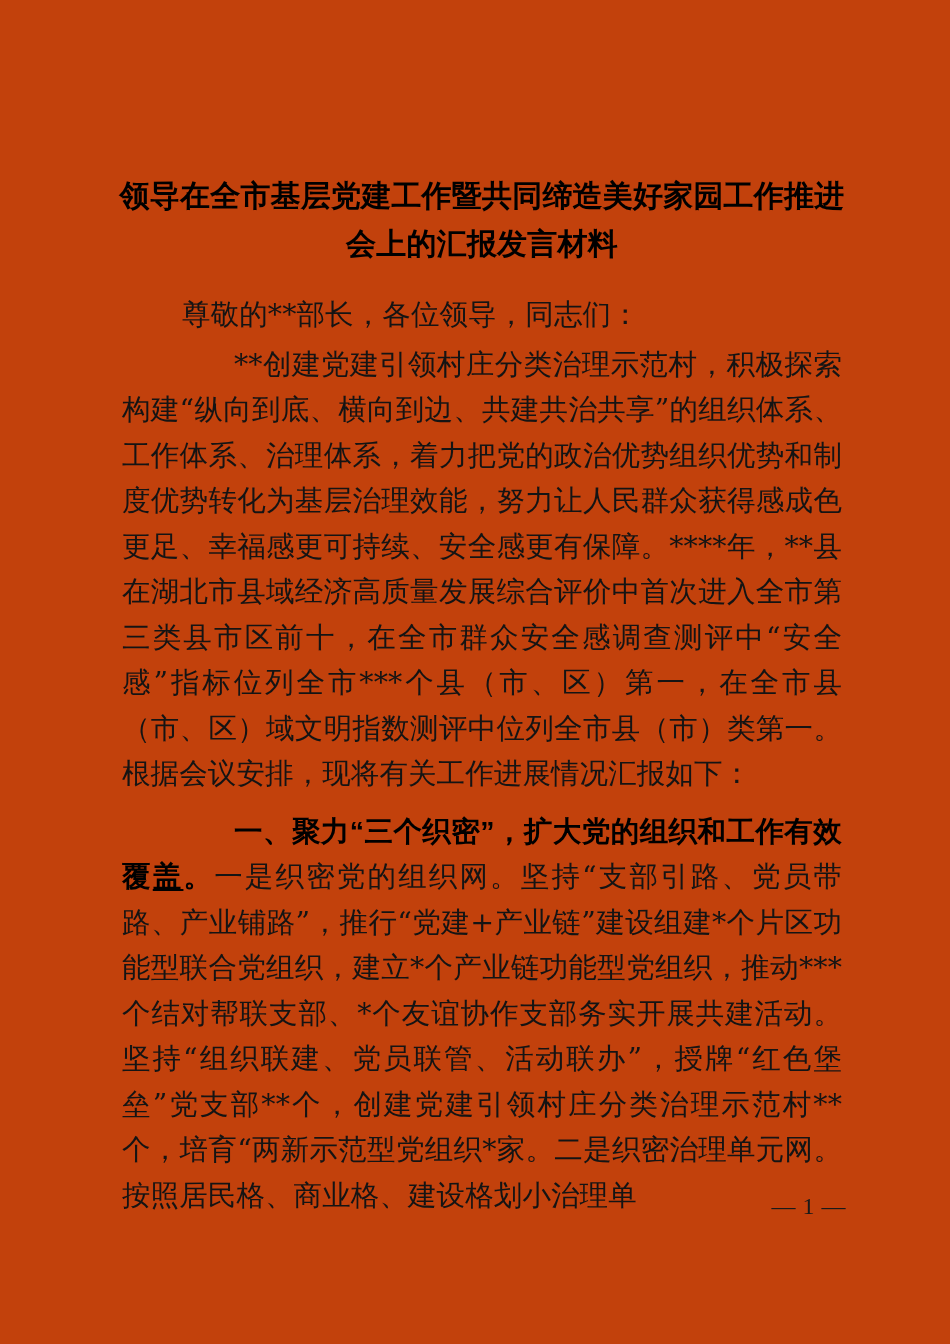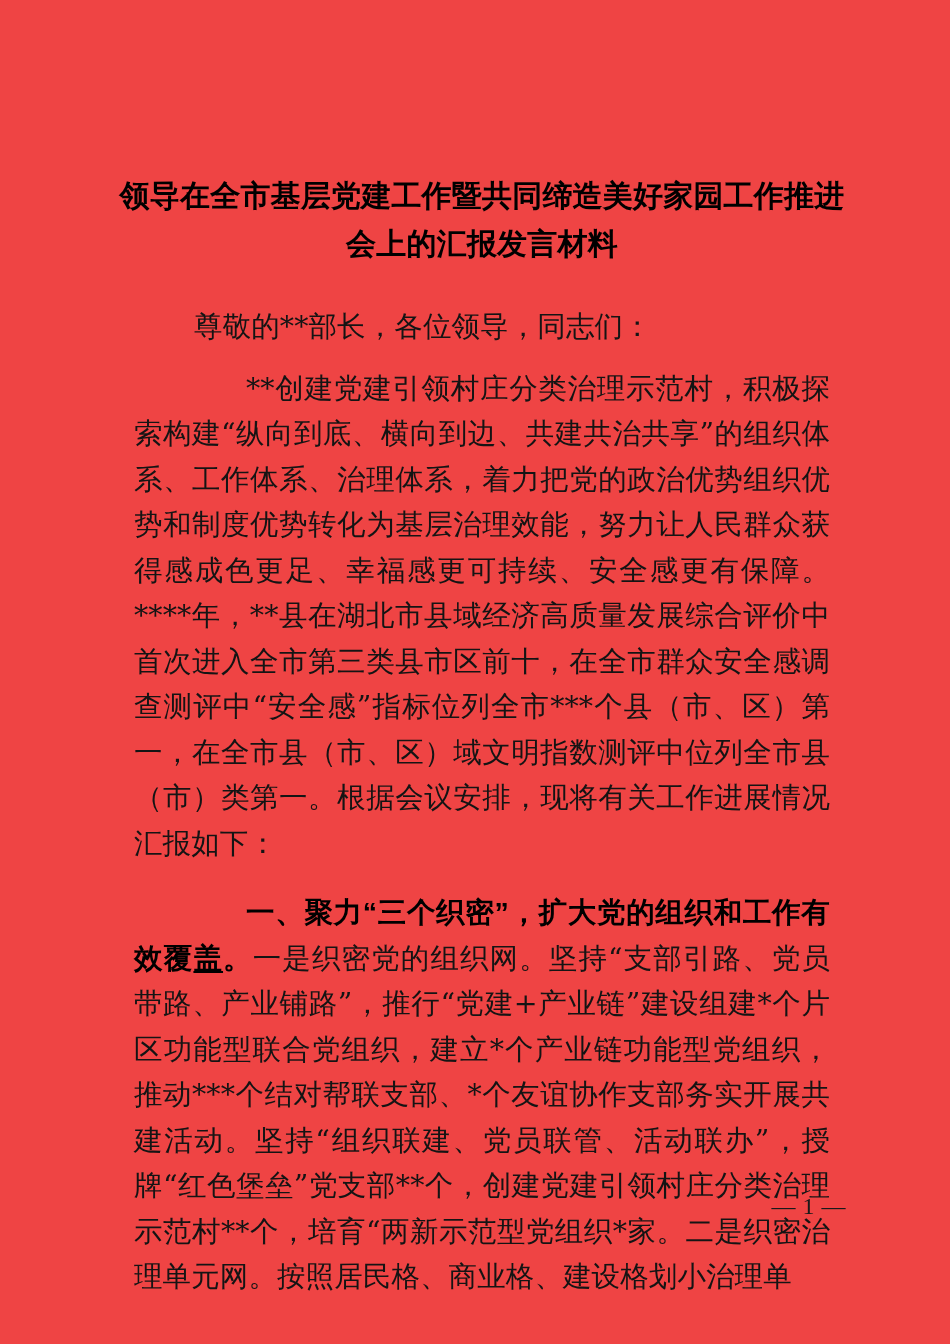--- a/index.html
+++ b/index.html
@@ -8,21 +8,21 @@
     background: #ffffff;
   }
   body {
     font-family: "Liberation Serif", "DejaVu Serif", serif;
     color: #0b0b0b;
   }
   .page {
     position: relative;
     width: 950px;
     height: 1344px;
-    background: #ef4444;
+    background: #c2410c;
     overflow: hidden;
     box-sizing: border-box;
   }
   .content {
     position: absolute;
     left: 118px;
     top: 0;
     width: 728px;
   }
 
@@ -34,21 +34,21 @@
     font-family: "Liberation Serif", "DejaVu Serif", serif;
     font-weight: bold;
     font-size: 30px;
     line-height: 48px;
     letter-spacing: 0.2px;
     color: #000000;
   }
 
   
   .para {
-    margin: 16px;
+    margin: 4px;
     font-family: "DejaVu Serif", "Liberation Serif", serif;
     font-size: 28.5px;
     line-height: 45.5px;
     text-align: justify;
     text-justify: inter-character;
     text-align-last: left;
     color: #141414;
     letter-spacing: 0.1px;
   }
   .para.salutation {

